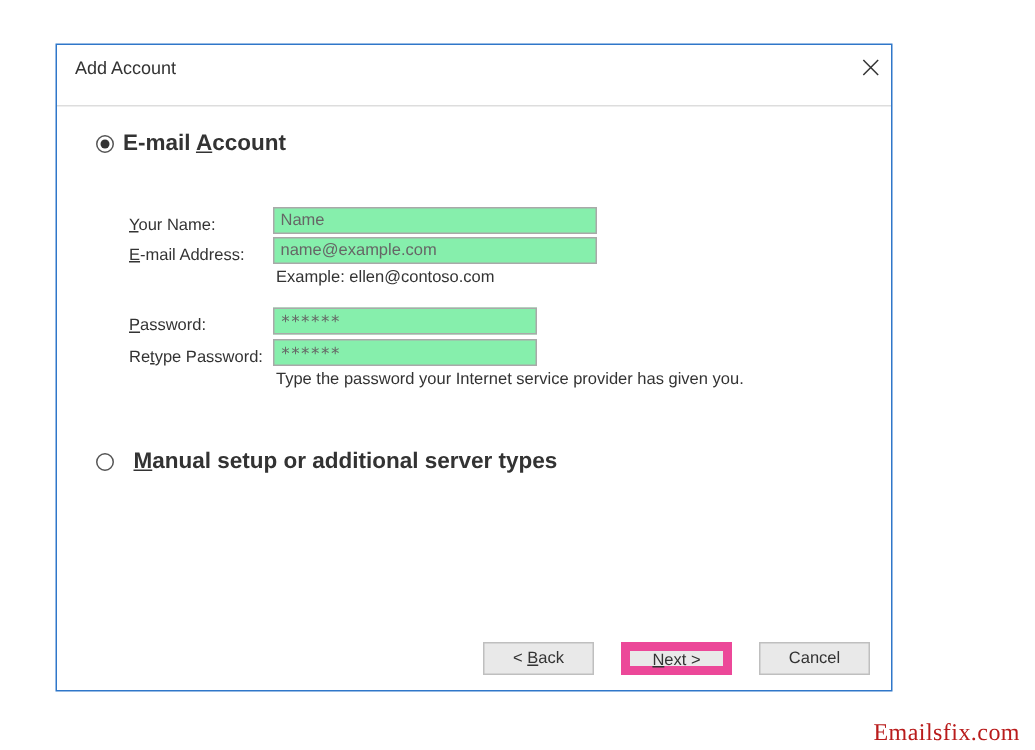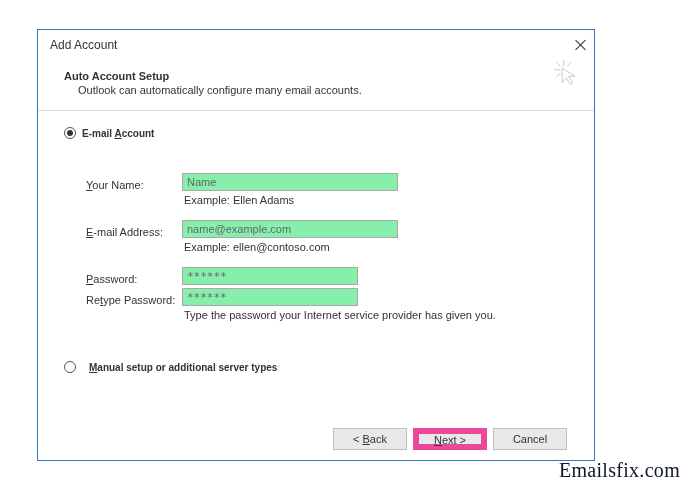--- a/index.html
+++ b/index.html
@@ -82,21 +82,21 @@
 
   .body {
     padding: 16px 26px 0 26px;
   }
 
   .radio-row {
     display: flex;
     align-items: center;
     gap: 6px;
     font-weight: bold;
-    font-size: 10px;
+    font-size: 15px;
     margin-bottom: 34px;
   }
   .radio-row.bottom { margin-top: 40px; margin-bottom: 0; font-weight: bold; gap: 13px; }
   .radio-outer {
     width: 12px;
     height: 12px;
     border: 1px solid #555;
     border-radius: 50%;
     display: flex;
     align-items: center;
@@ -142,95 +142,78 @@
   }
   .hint {
     font-size: 11px;
     color: #333;
     margin: 3px 0 14px 98px;
   }
 
   .footer {
     position: absolute;
     bottom: 10px;
-    right: 27px;
-    display: flex;
-    gap: 6px;
+    right: 14px;
+    display: flex;
+    gap: 18px;
   }
   .btn {
     width: 74px;
     height: 22px;
     background: #e9e9e9;
     border: 1px solid #bfbfbf;
     font-size: 11px;
     font-family: inherit;
     color: #333;
     cursor: default;
     padding: 0;
   }
   .btn.primary {
     border: 6px solid #ec4899;
   }
   .btn .u { text-decoration: underline; }
 
   .watermark {
     position: absolute;
     right: 10px;
-    bottom: 18px;
+    bottom: 2px;
     font-family: Georgia, "Times New Roman", serif;
-    font-size: 20px;
-    color: #0f172a;
+    font-size: 16px;
+    color: #b91c1c;
     letter-spacing: 0.3px;
   }
 </style>
 </head>
 <body>
 
 <div class="window">
 
   <div class="titlebar">
     <span>Add Account</span>
     <span class="close-icon"></span>
   </div>
 
-  <div class="header">
-    <div class="header-title">Auto Account Setup</div>
-    <div class="header-sub">Outlook can automatically configure many email accounts.</div>
-    <div class="wizard-glyph">
-      <svg viewBox="0 0 32 32">
-        <g stroke="#888" stroke-width="1" fill="none">
-          <line x1="12" y1="0" x2="12" y2="8"></line>
-          <line x1="0" y1="12" x2="8" y2="12"></line>
-          <line x1="3" y1="3" x2="8" y2="8"></line>
-          <line x1="21" y1="3" x2="16" y2="8"></line>
-          <line x1="3" y1="21" x2="8" y2="16"></line>
-          <path d="M10 10 L10 28 L15 22 L20 30 L23 28 L18 20 L26 20 Z" fill="#fff"></path>
-        </g>
-      </svg>
-    </div>
-  </div>
 
   <hr class="divider">
 
   <div class="body">
 
     <div class="radio-row">
       <span class="radio-outer">
           <span class="radio-inner"></span>
         </span>
       <span><span style="text-decoration:none">E-mail </span><span style="text-decoration:underline">A</span><span>ccount</span></span>
     </div>
 
     <div class="form">
 
       <div class="form-row">
         <div class="form-label"><span class="u">Y</span>our Name:</div>
         <input class="form-input" value="Name" style="">
       </div>
-      <div class="hint">Example: Ellen Adams</div>
 
       <div class="form-row">
         <div class="form-label"><span class="u">E</span>-mail Address:</div>
         <input class="form-input" value="name@example.com" style="">
       </div>
       <div class="hint">Example: ellen@contoso.com</div>
 
       <div class="form-row">
         <div class="form-label"><span class="u">P</span>assword:</div>
         <input class="form-input pwd" value="******" style="">

